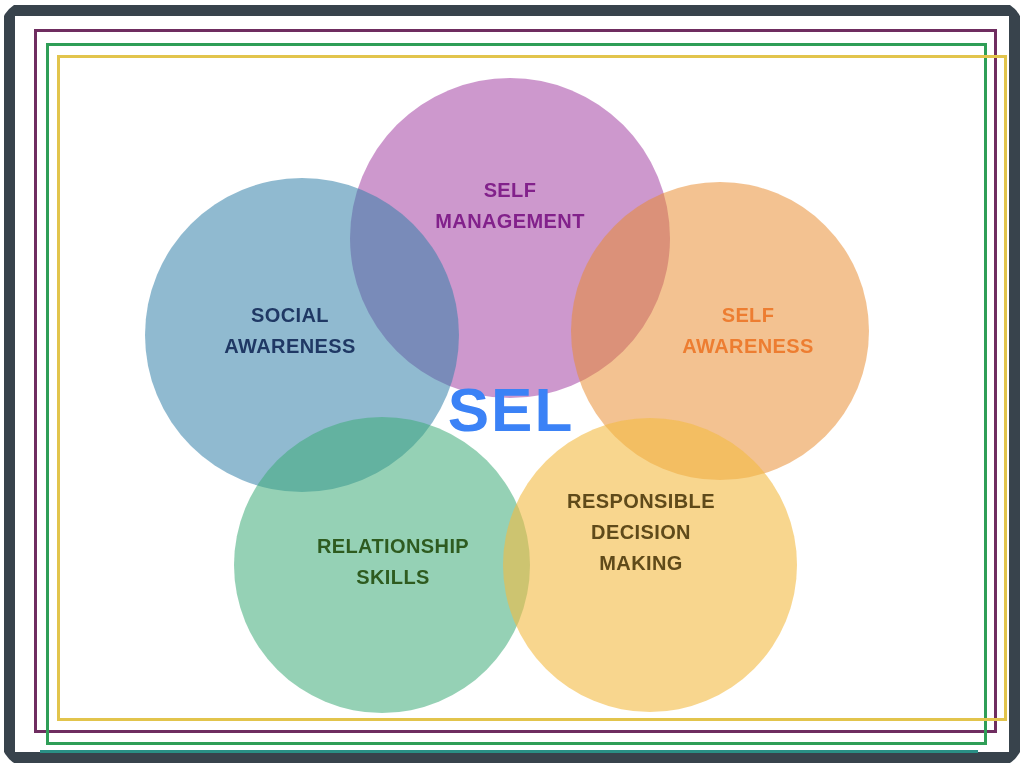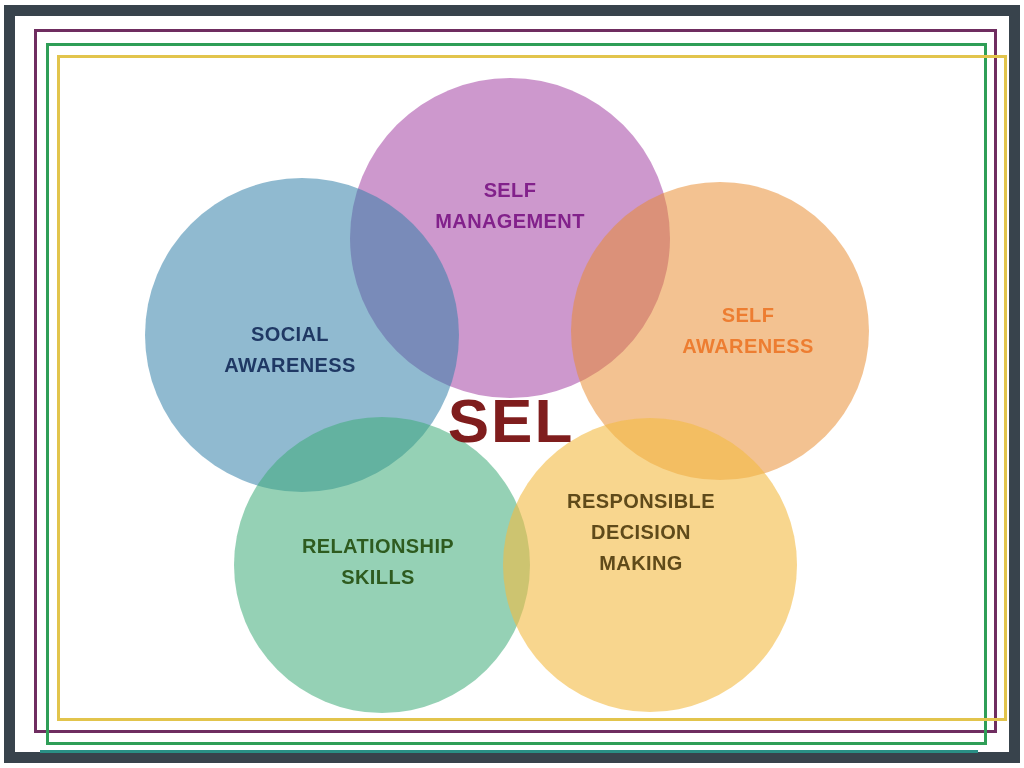--- a/index.html
+++ b/index.html
@@ -7,20 +7,21 @@
     padding: 0;
     background: #ffffff;
     font-family: "Liberation Sans", sans-serif;
   }
   .page {
     position: relative;
     width: 1024px;
     height: 768px;
     background: #ffffff;
     overflow: hidden;
+    border-radius: 31px;
   }
   
   .frame {
     position: absolute;
     pointer-events: none;
     background: transparent;
   }
   .frame-outer {
     left: 4px; top: 5px; right: 4px; bottom: 5px;
     border: 11px solid #38434c;
@@ -58,32 +59,32 @@
     transform: translate(-50%, -50%);
     text-align: center;
     white-space: pre-line;
     font-weight: bold;
     font-size: 20px;
     letter-spacing: 0.4px;
     line-height: 1.55;
     z-index: 5;
   }
   .l-top    { left: 510px; top: 206px; }
-  .l-left   { left: 290px; top: 350px; }
+  .l-left   { left: 290px; top: 331px; }
   .l-right  { left: 748px; top: 331px; }
   .l-bleft  { left: 378px; top: 562px; }
   .l-bright { left: 641px; top: 532px; }
   .center-label {
     position: absolute;
-    left: 511px; top: 420px;
+    left: 511px; top: 409px;
     transform: translate(-50%, -50%);
     font-size: 62px;
     font-weight: 800;
     letter-spacing: 2px;
-    color: #7f1d1d;
+    color: #3b82f6;
     z-index: 6;
   }
 </style>
 </head>
 <body>
 
 <div class="page">
 
   <div class="frame frame-outer"></div>
   <div class="frame frame-purple" style="border-color: rgb(111, 45, 96);"></div>
@@ -96,21 +97,21 @@
   <div class="circle c-right" style="background: rgba(232, 138, 44, 0.52);"></div>
   <div class="circle c-bleft" style="background: rgba(62, 172, 120, 0.55);"></div>
   <div class="circle c-bright" style="background: rgba(243, 186, 66, 0.6);"></div>
 
   <div class="label l-top" style="color: rgb(130, 33, 139);">SELF
 MANAGEMENT</div>
   <div class="label l-left" style="color: rgb(31, 56, 100);">SOCIAL
 AWARENESS</div>
   <div class="label l-right" style="color: rgb(237, 125, 49);">SELF
 AWARENESS</div>
-  <div class="label l-bleft" style="color: rgb(46, 91, 31);">RELATIONSHIP
+  <div class="label l-bleft" style="color: rgb(46, 91, 31); margin-left: 15px;">RELATIONSHIP
 SKILLS</div>
   <div class="label l-bright" style="color: rgb(95, 74, 26);">RESPONSIBLE
 DECISION
 MAKING</div>
 
   <div class="center-label">SEL</div>
 
 </div>
 
 </body></html>

